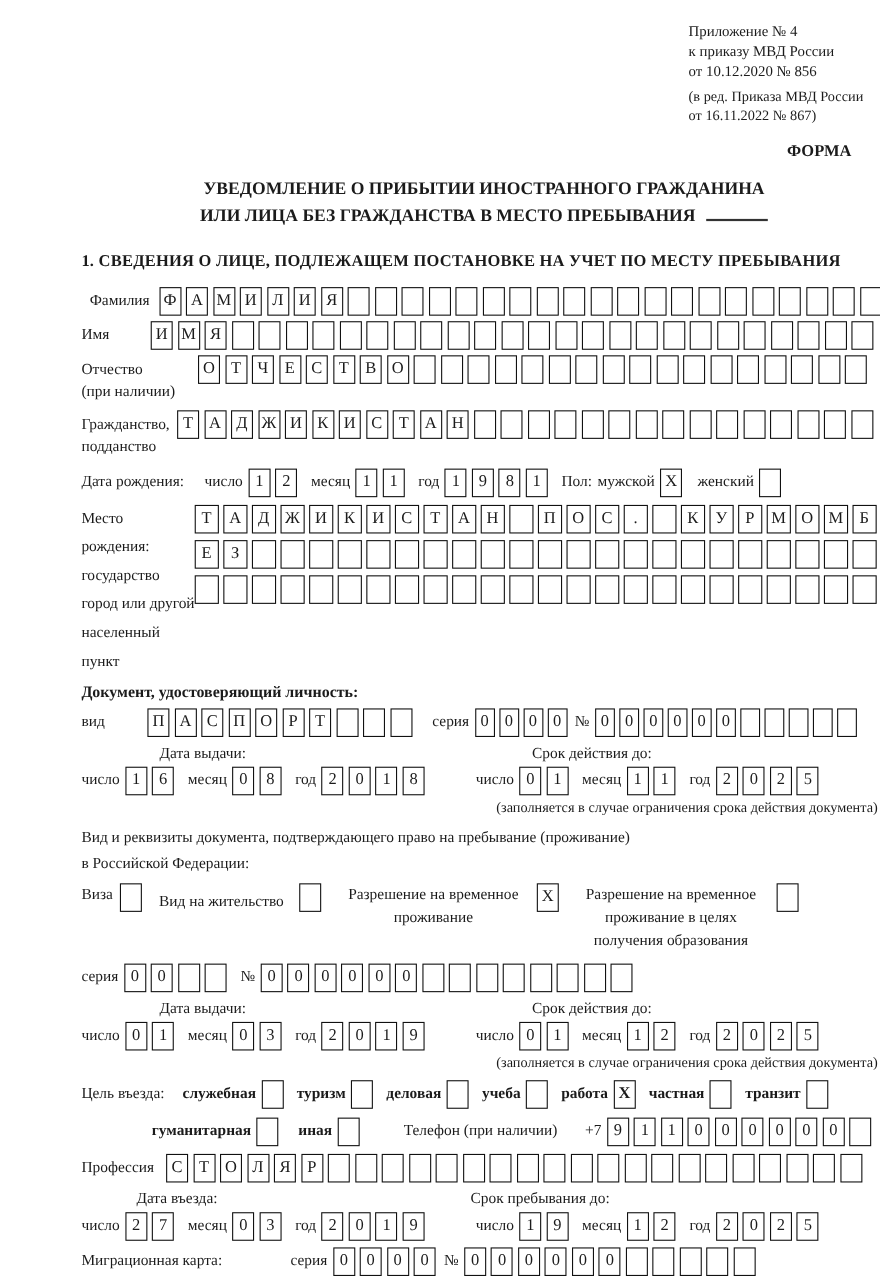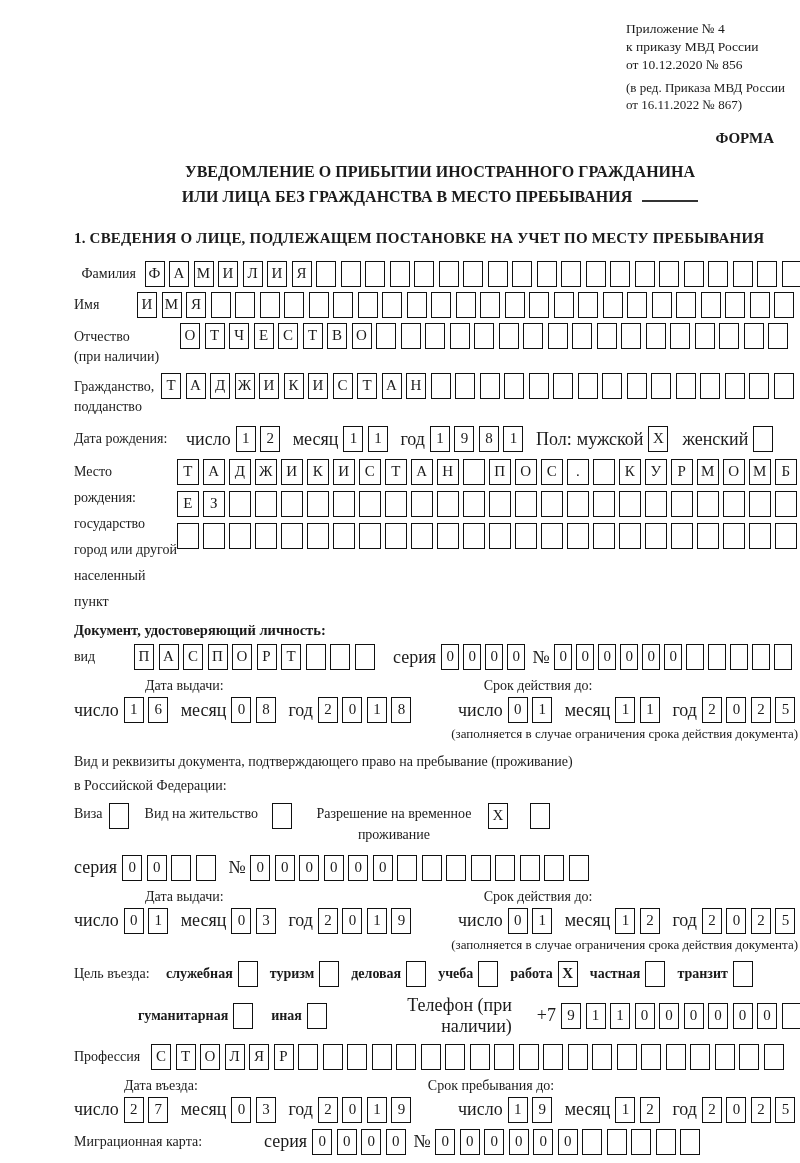--- a/index.html
+++ b/index.html
@@ -34,21 +34,21 @@
         border:1.6px solid #111;text-align:center;font-size:15px;line-height:23px;vertical-align:middle;}
 
   .stack{display:flex;flex-direction:column;}
   .stack .cells{margin-bottom:6px;}
 
   .doc-head{text-align:left;font-weight:bold;font-size:14.5px;margin-top:8px;}
 
   .dates-head{display:flex;font-size:14px;margin-top:8px;}
   .dates{display:flex;align-items:center;margin-top:3px;}
   .dgrp{display:flex;align-items:center;flex:none;}
-  .dlbl{font-size:18px;margin-right:5px;text-align:right;}
+  .dlbl{font-size:14px;margin-right:5px;text-align:right;}
   .gap8{margin-left:8px;}
   .note{font-size:13px;text-align:right;padding-right:8px;margin-top:3px;}
 
   .intro{font-size:14px;margin-top:8px;line-height:1.65;}
   .res-opts{display:flex;align-items:flex-start;margin-top:6px;}
   .opt{display:flex;align-items:flex-start;}
   .opt .olbl{font-size:14px;padding-top:3px;margin-right:6px;}
   .opt-wrap{width:172px;text-align:center;font-size:14px;line-height:1.5;}
 
   .purpose-opt{display:flex;align-items:center;margin-left:12px;font-weight:bold;}
@@ -413,29 +413,30 @@
 
   <div class="intro">
     <div>Вид и реквизиты документа, подтверждающего право на пребывание (проживание)</div>
     <div>в Российской Федерации:</div>
   </div>
   <div class="res-opts">
     <div class="opt">
       <span class="olbl">Виза</span>
       <span class="checkbox"></span>
     </div>
-    <div class="opt" style="margin-left:16px;">
+    <div class="opt" style="margin-left:16px;align-items:flex-end;">
       <span class="olbl">Вид на жительство</span>
       <span class="checkbox" style="margin-left:8px;"></span>
     </div>
     <div class="opt" style="margin-left:16px;">
       <span class="opt-wrap">Разрешение на временное проживание</span>
       <span class="checkbox" style="margin-left:8px;">X</span>
     </div>
     <div class="opt" style="margin-left:14px;">
+      <span class="opt-wrap" style="width:176px;">Разрешение на временное проживание в целях получения образования</span>
       <span class="checkbox" style="margin-left:8px;"></span>
     </div>
   </div>
   <div class="frm-row" style="margin-top:10px;">
     <span class="dlbl">серия</span>
     <div class="cells">
         <span class="cell">0</span>
         <span class="cell">0</span>
         <span class="cell"></span>
         <span class="cell"></span>

